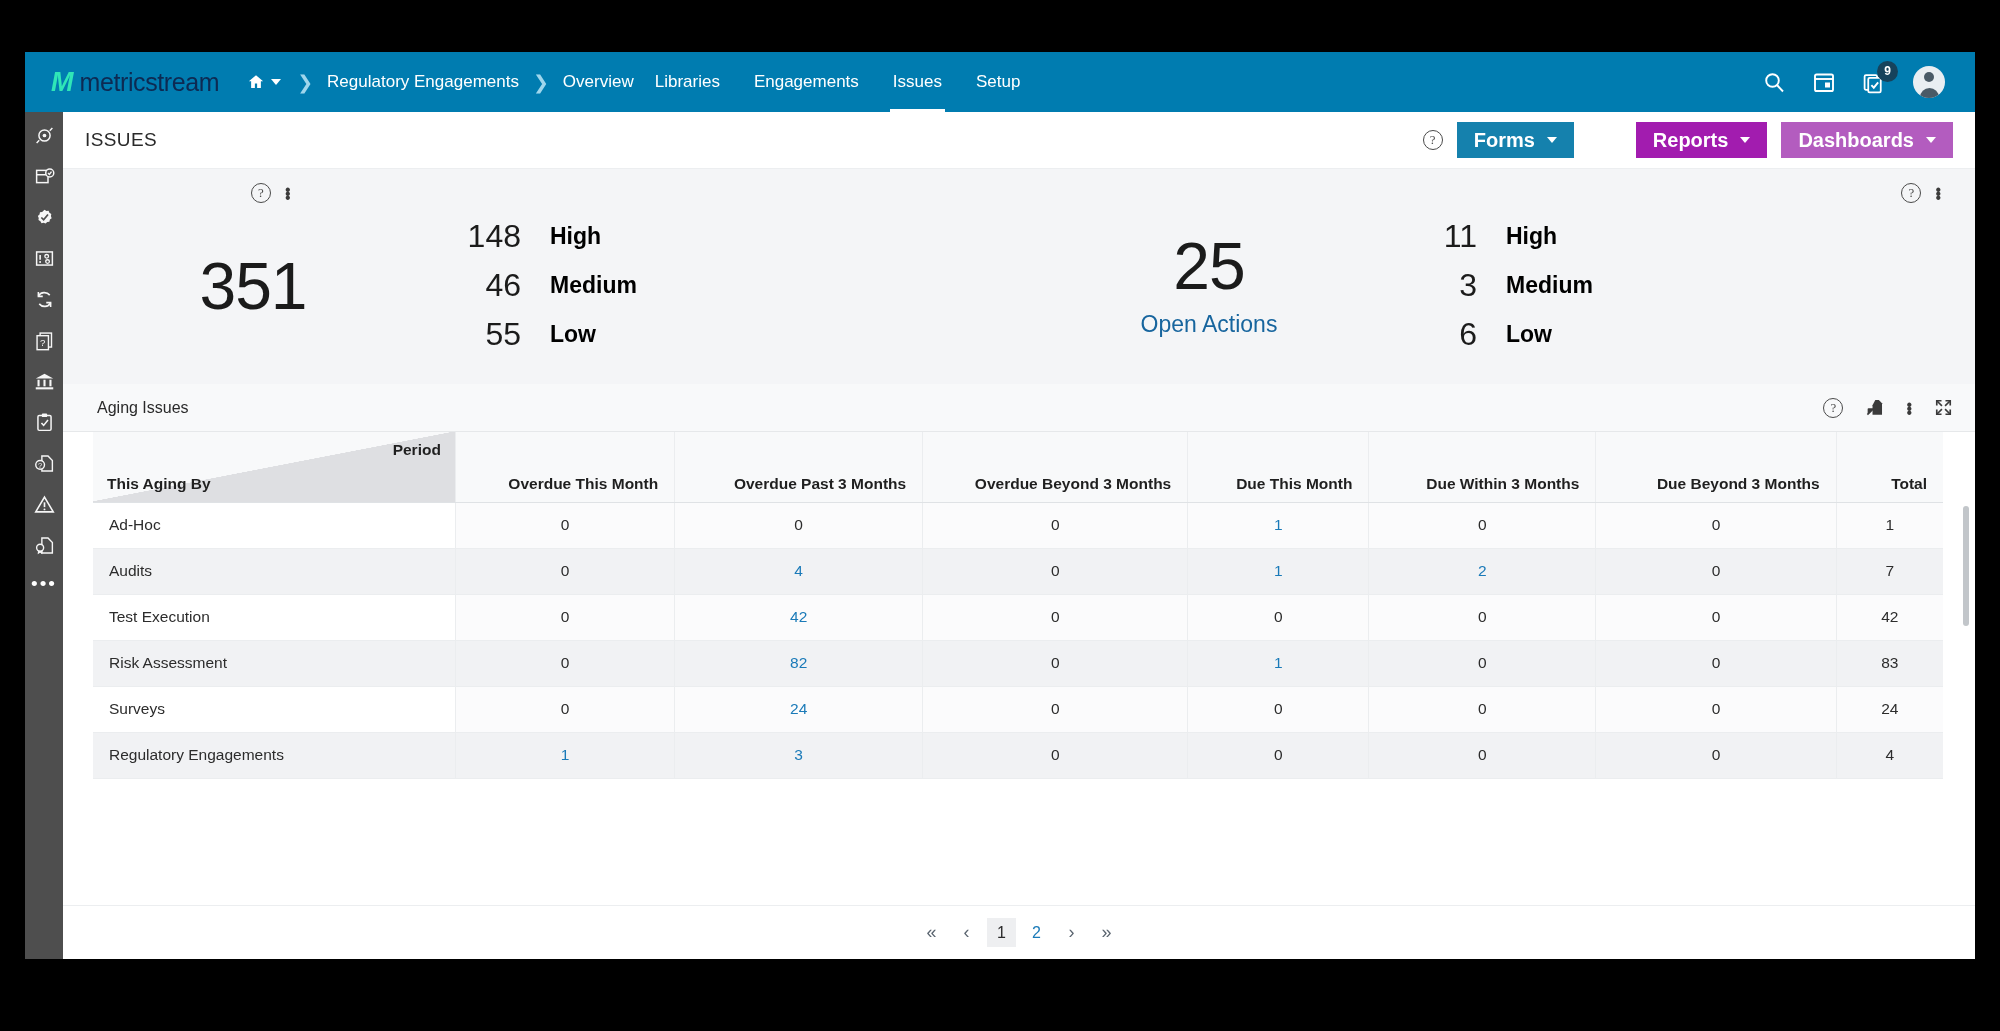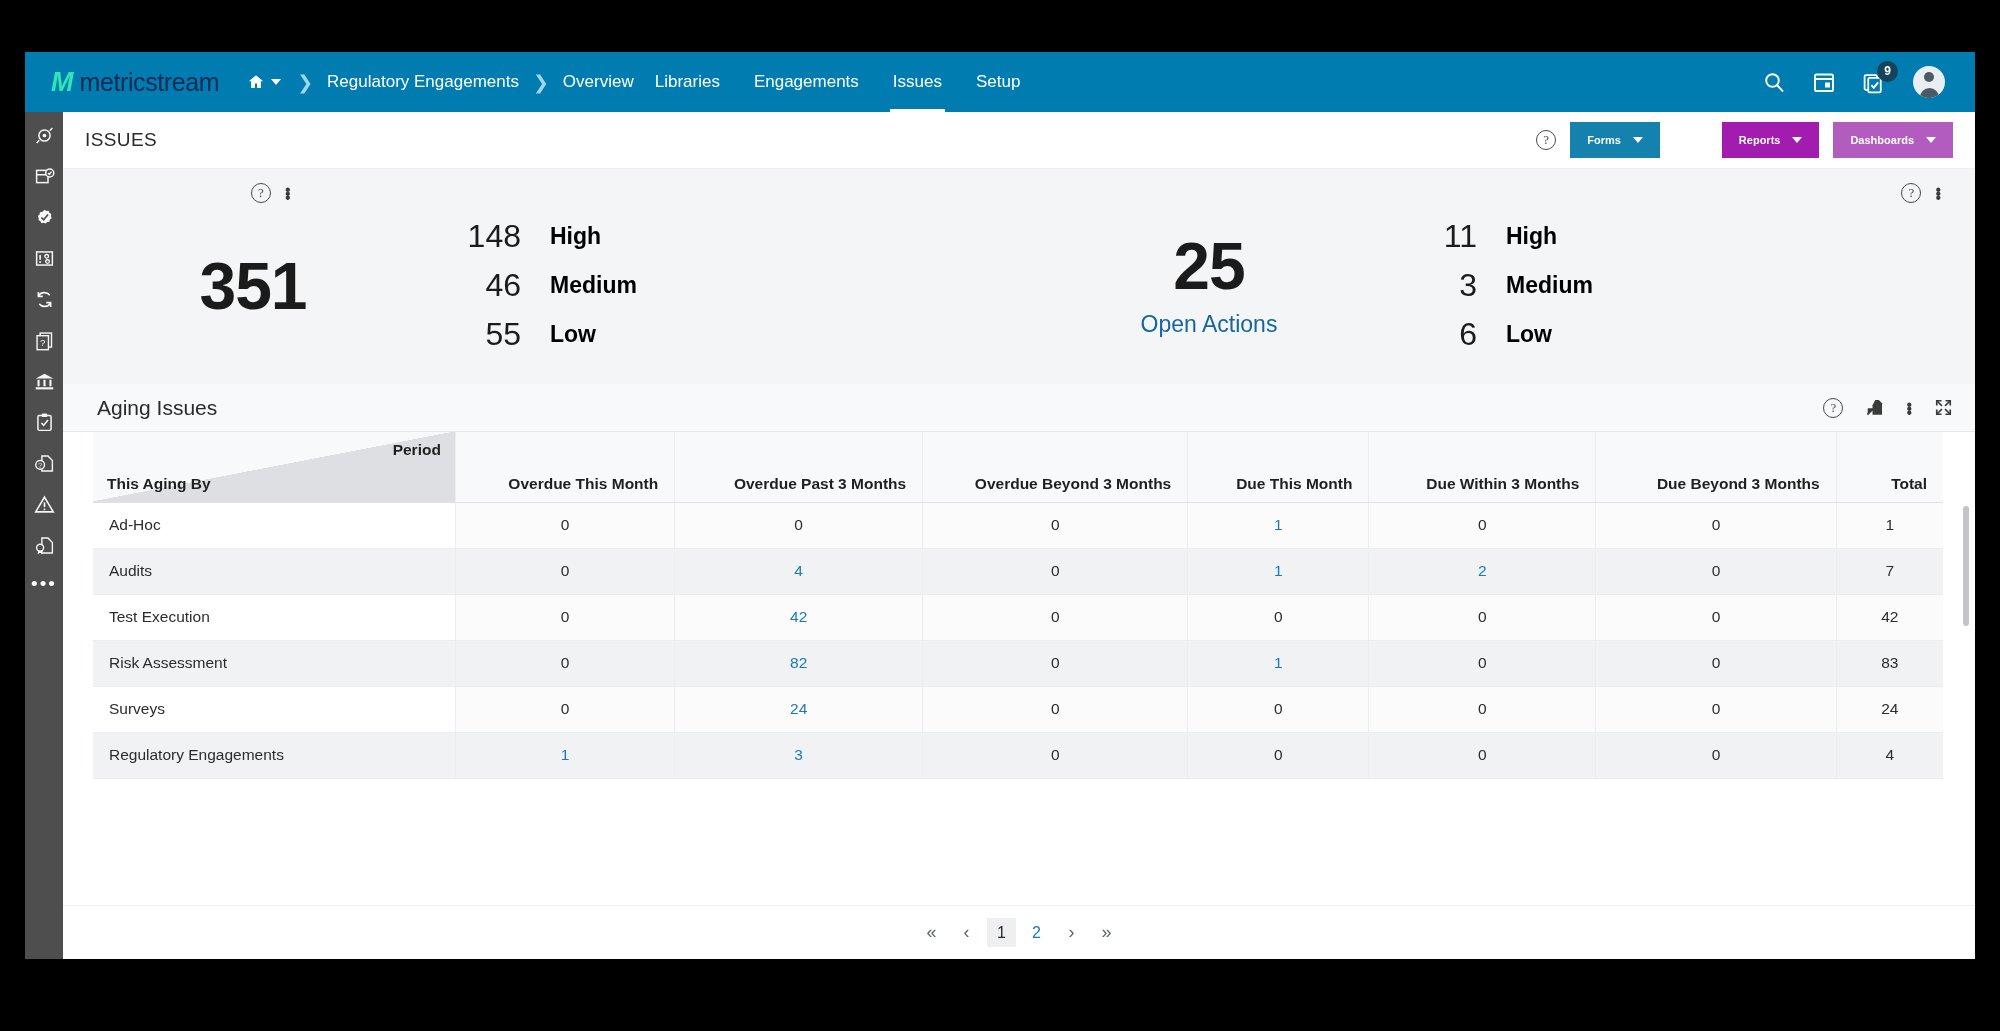--- a/index.html
+++ b/index.html
@@ -213,21 +213,21 @@
     align-items: center;
     justify-content: center;
     cursor: pointer;
     font-family: "Liberation Serif", serif;
   }
   .btn {
     height: 36px;
     padding: 0 17px;
     border: none;
     color: #ffffff;
-    font-size: 11px;
+    font-size: 20px;
     font-weight: bold;
     display: flex;
     align-items: center;
     gap: 12px;
     cursor: pointer;
     font-family: "Liberation Sans", sans-serif;
   }
   .btn .caret {
     width: 0; height: 0;
     border-left: 5px solid transparent;
@@ -277,21 +277,21 @@
   }
   .kpi-big {
     flex: 0 0 auto;
     text-align: center;
     width: 380px;
   }
   .kpi-num {
     font-size: 66px;
     color: #1b1b1b;
     line-height: 1;
-    font-weight: 700;
+    font-weight: 400;
     letter-spacing: -1px;
   }
   .kpi-label {
     font-size: 23px;
     color: #17659e;
     margin-top: 12px;
     cursor: pointer;
   }
   .kpi-list {
     flex: 0 0 auto;
@@ -331,21 +331,21 @@
   }
   .card-hdr {
     height: 48px;
     display: flex;
     align-items: center;
     padding: 0 22px 0 34px;
     background: #f8f9fa;
     border-bottom: 1px solid #e6e8ea;
     flex: 0 0 48px;
   }
-  .card-title { font-size: 21px; color: #2a2a2a; }
+  .card-title { font-size: 16px; color: #2a2a2a; }
   .card-tools {
     margin-left: auto;
     display: flex;
     align-items: center;
     gap: 22px;
   }
   .tool { cursor: pointer; display: flex; align-items: center; color: #3b3b3b; }
 
   .tablewrap {
     flex: 1;

